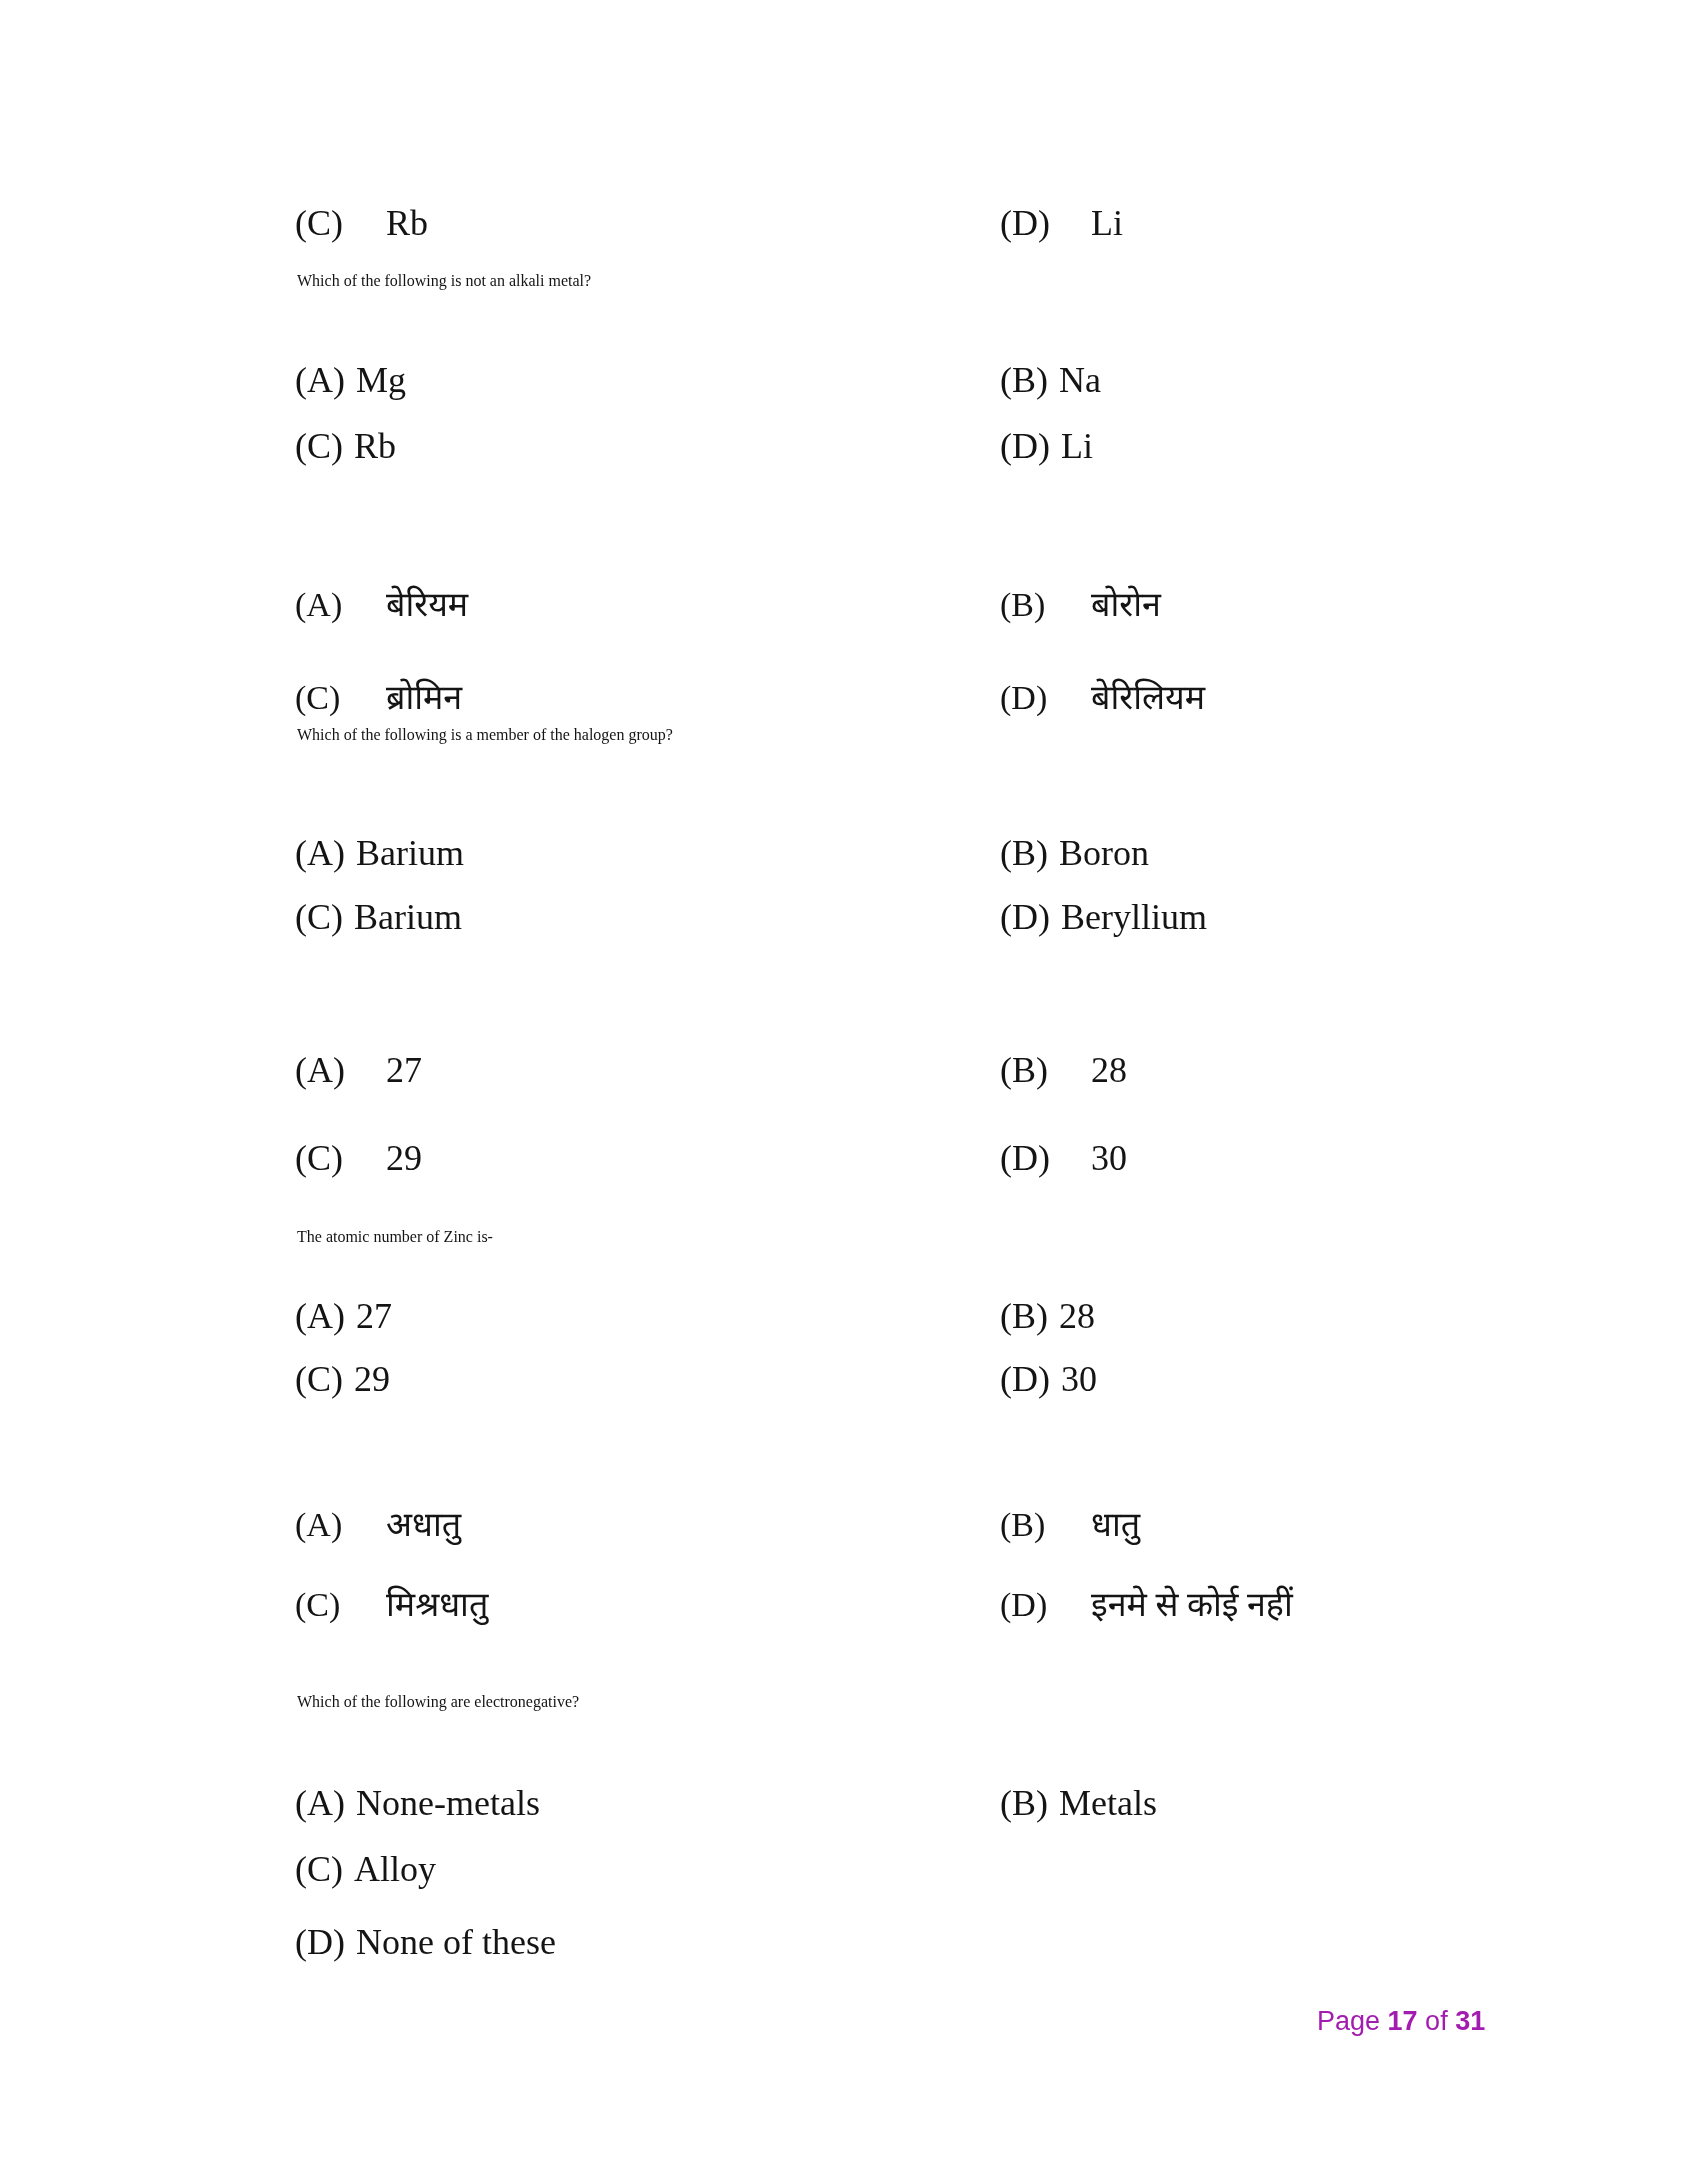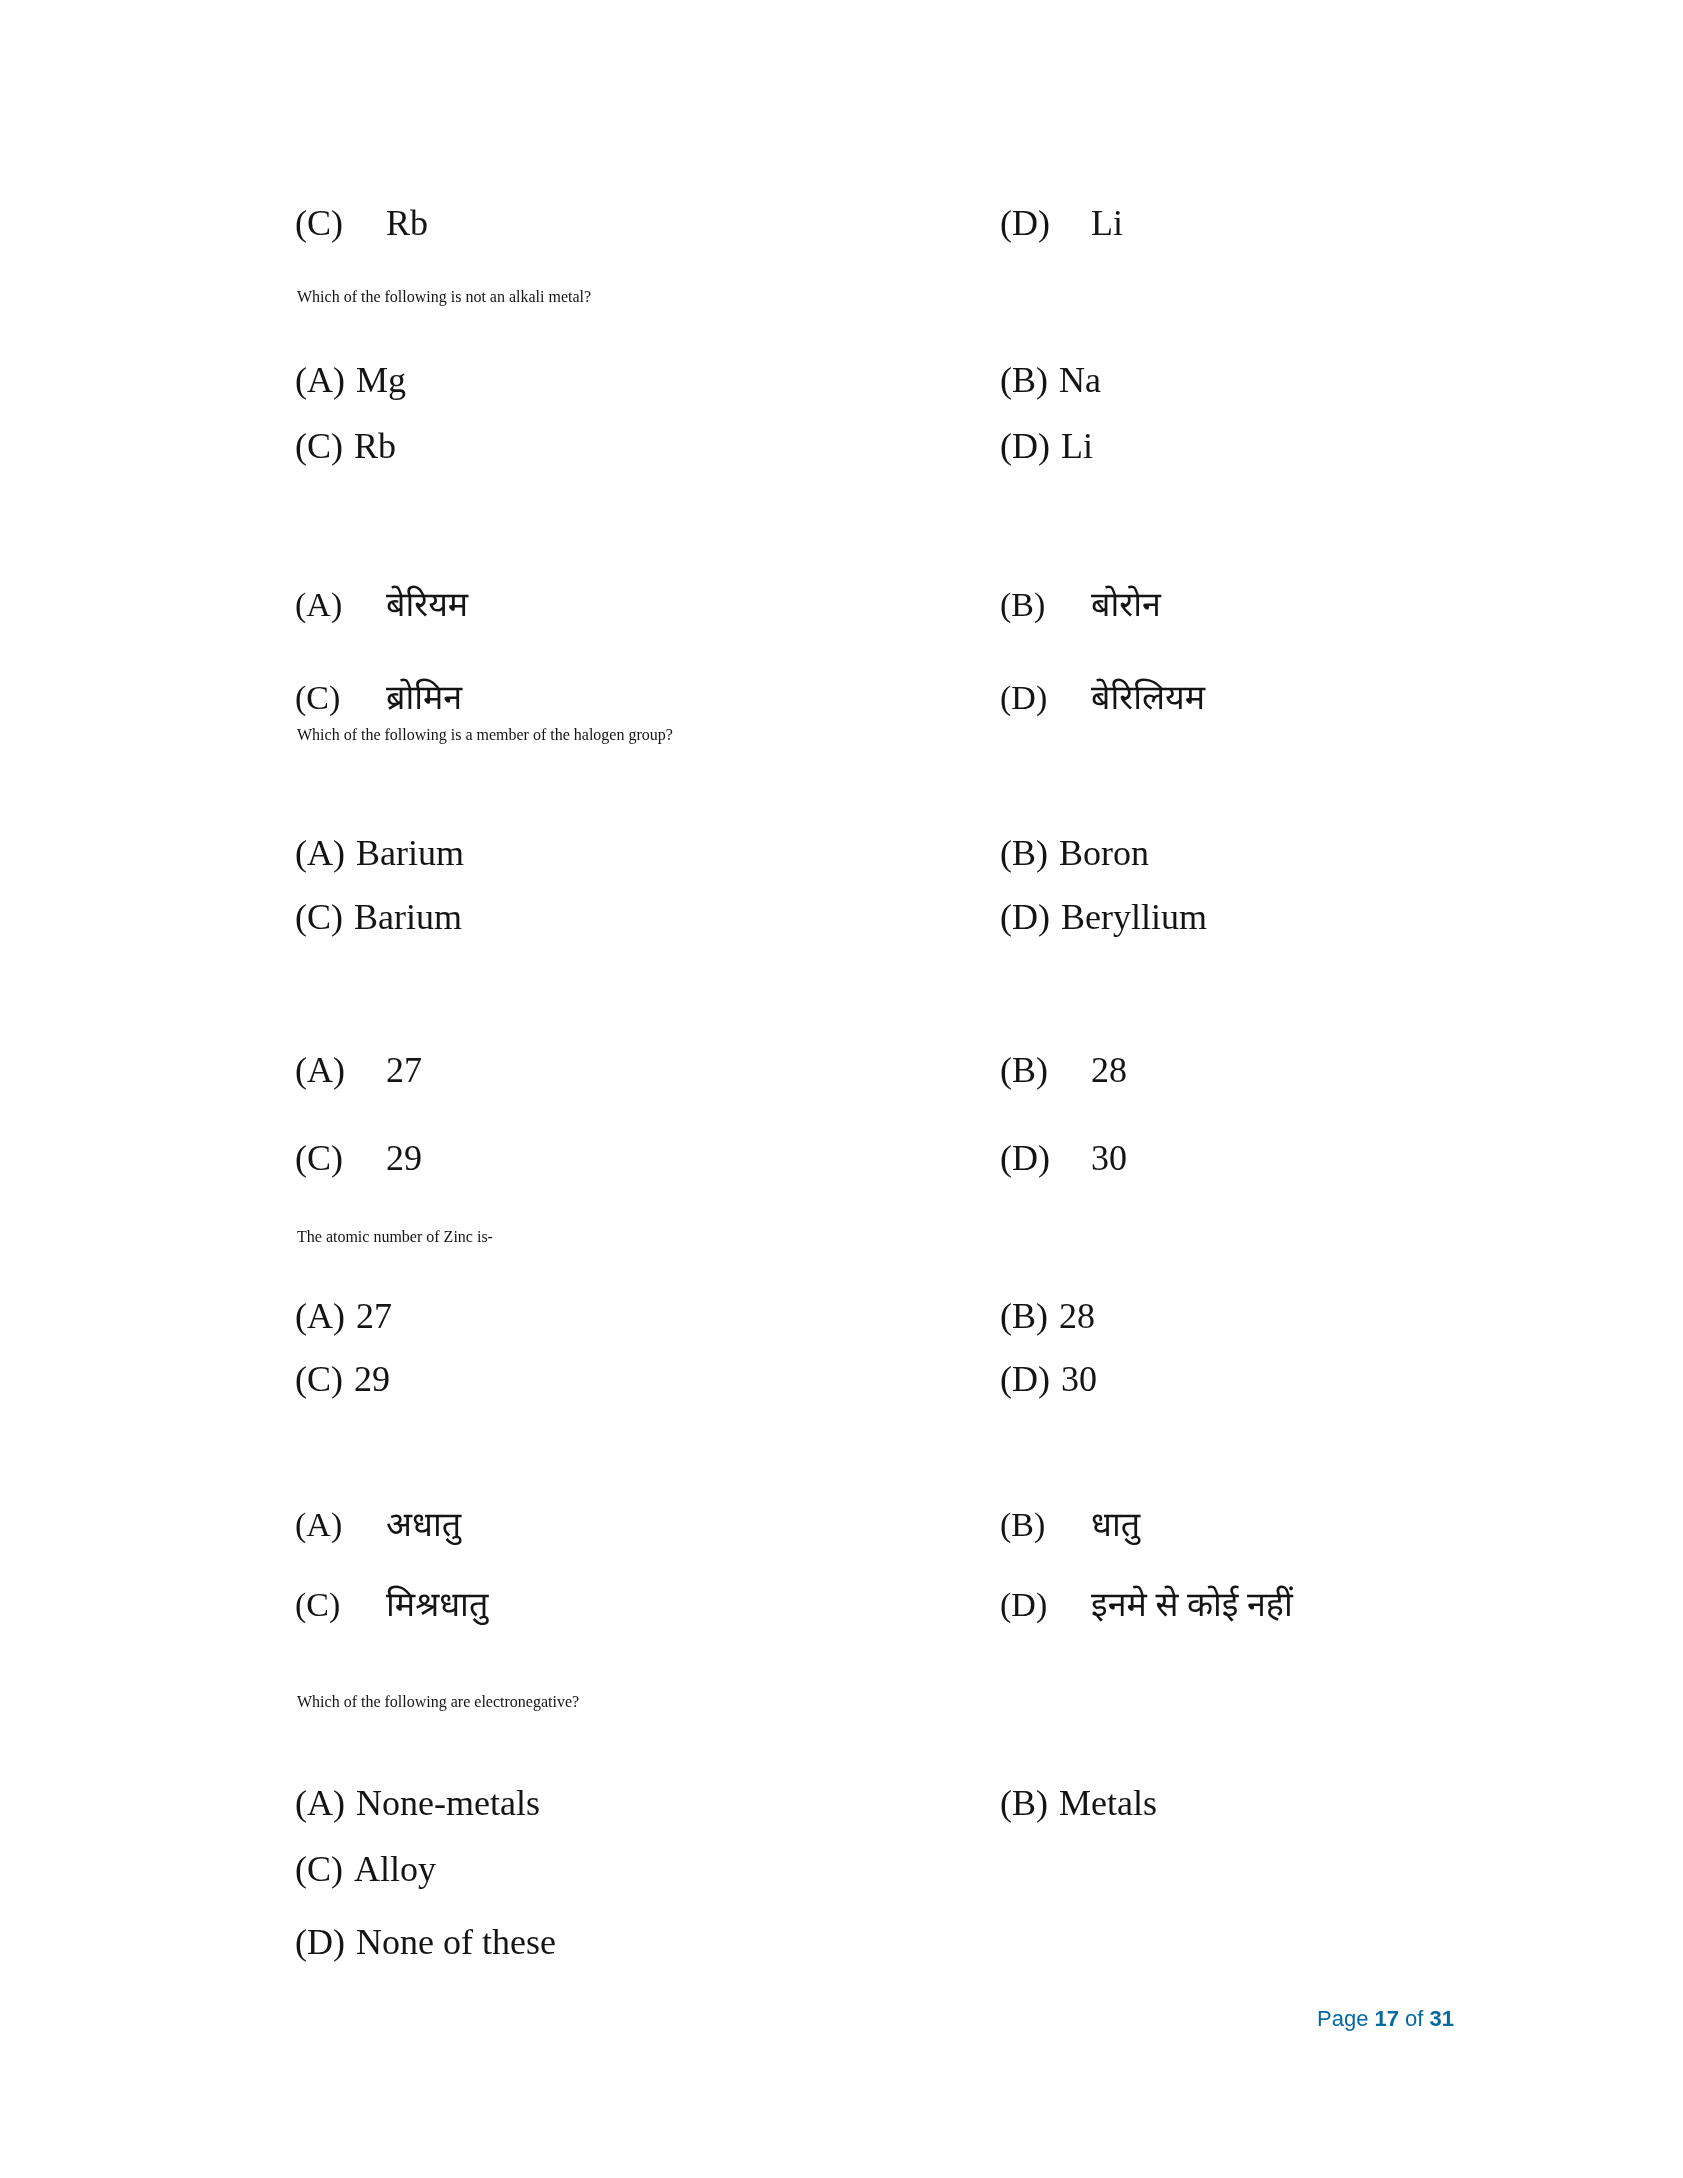--- a/index.html
+++ b/index.html
@@ -21,36 +21,36 @@
   
   .tight .lbl { display:inline-block; margin-right:11px; }
   
   .qline { position:absolute; left:248px; white-space:nowrap; }
   .qline .qnum { display:inline-block; margin-right:16px; }
   
   .engq { position:absolute; left:297px; white-space:nowrap; }
   .footer {
     position:absolute; left:1317px; top:2006px;
     font-family:"Liberation Sans", sans-serif;
-    font-size:22px; color:#0369a1;
+    font-size:27px; color:#a21caf;
     white-space:pre;
   }
   .footer b { font-weight:bold; }
 </style>
 </head>
 <body>
 
 <div class="page">
 
   <div class="row wide" style="top:202px">
     <span class="c1"><span class="lbl">(C)</span><span class="txt">Rb</span></span>
     <span class="c2"><span class="lbl">(D)</span><span class="txt">Li</span></span>
   </div>
 
-  <div class="engq" style="top:288px">Which of the following is not an alkali metal?</div>
+  <div class="engq" style="top:272px">Which of the following is not an alkali metal?</div>
 
   <div class="row tight" style="top:359px">
     <span class="c1"><span class="lbl">(A)</span><span class="txt">Mg</span></span>
     <span class="c2"><span class="lbl">(B)</span><span class="txt">Na</span></span>
   </div>
   <div class="row tight" style="top:425px">
     <span class="c1"><span class="lbl">(C)</span><span class="txt">Rb</span></span>
     <span class="c2"><span class="lbl">(D)</span><span class="txt">Li</span></span>
   </div>
 

